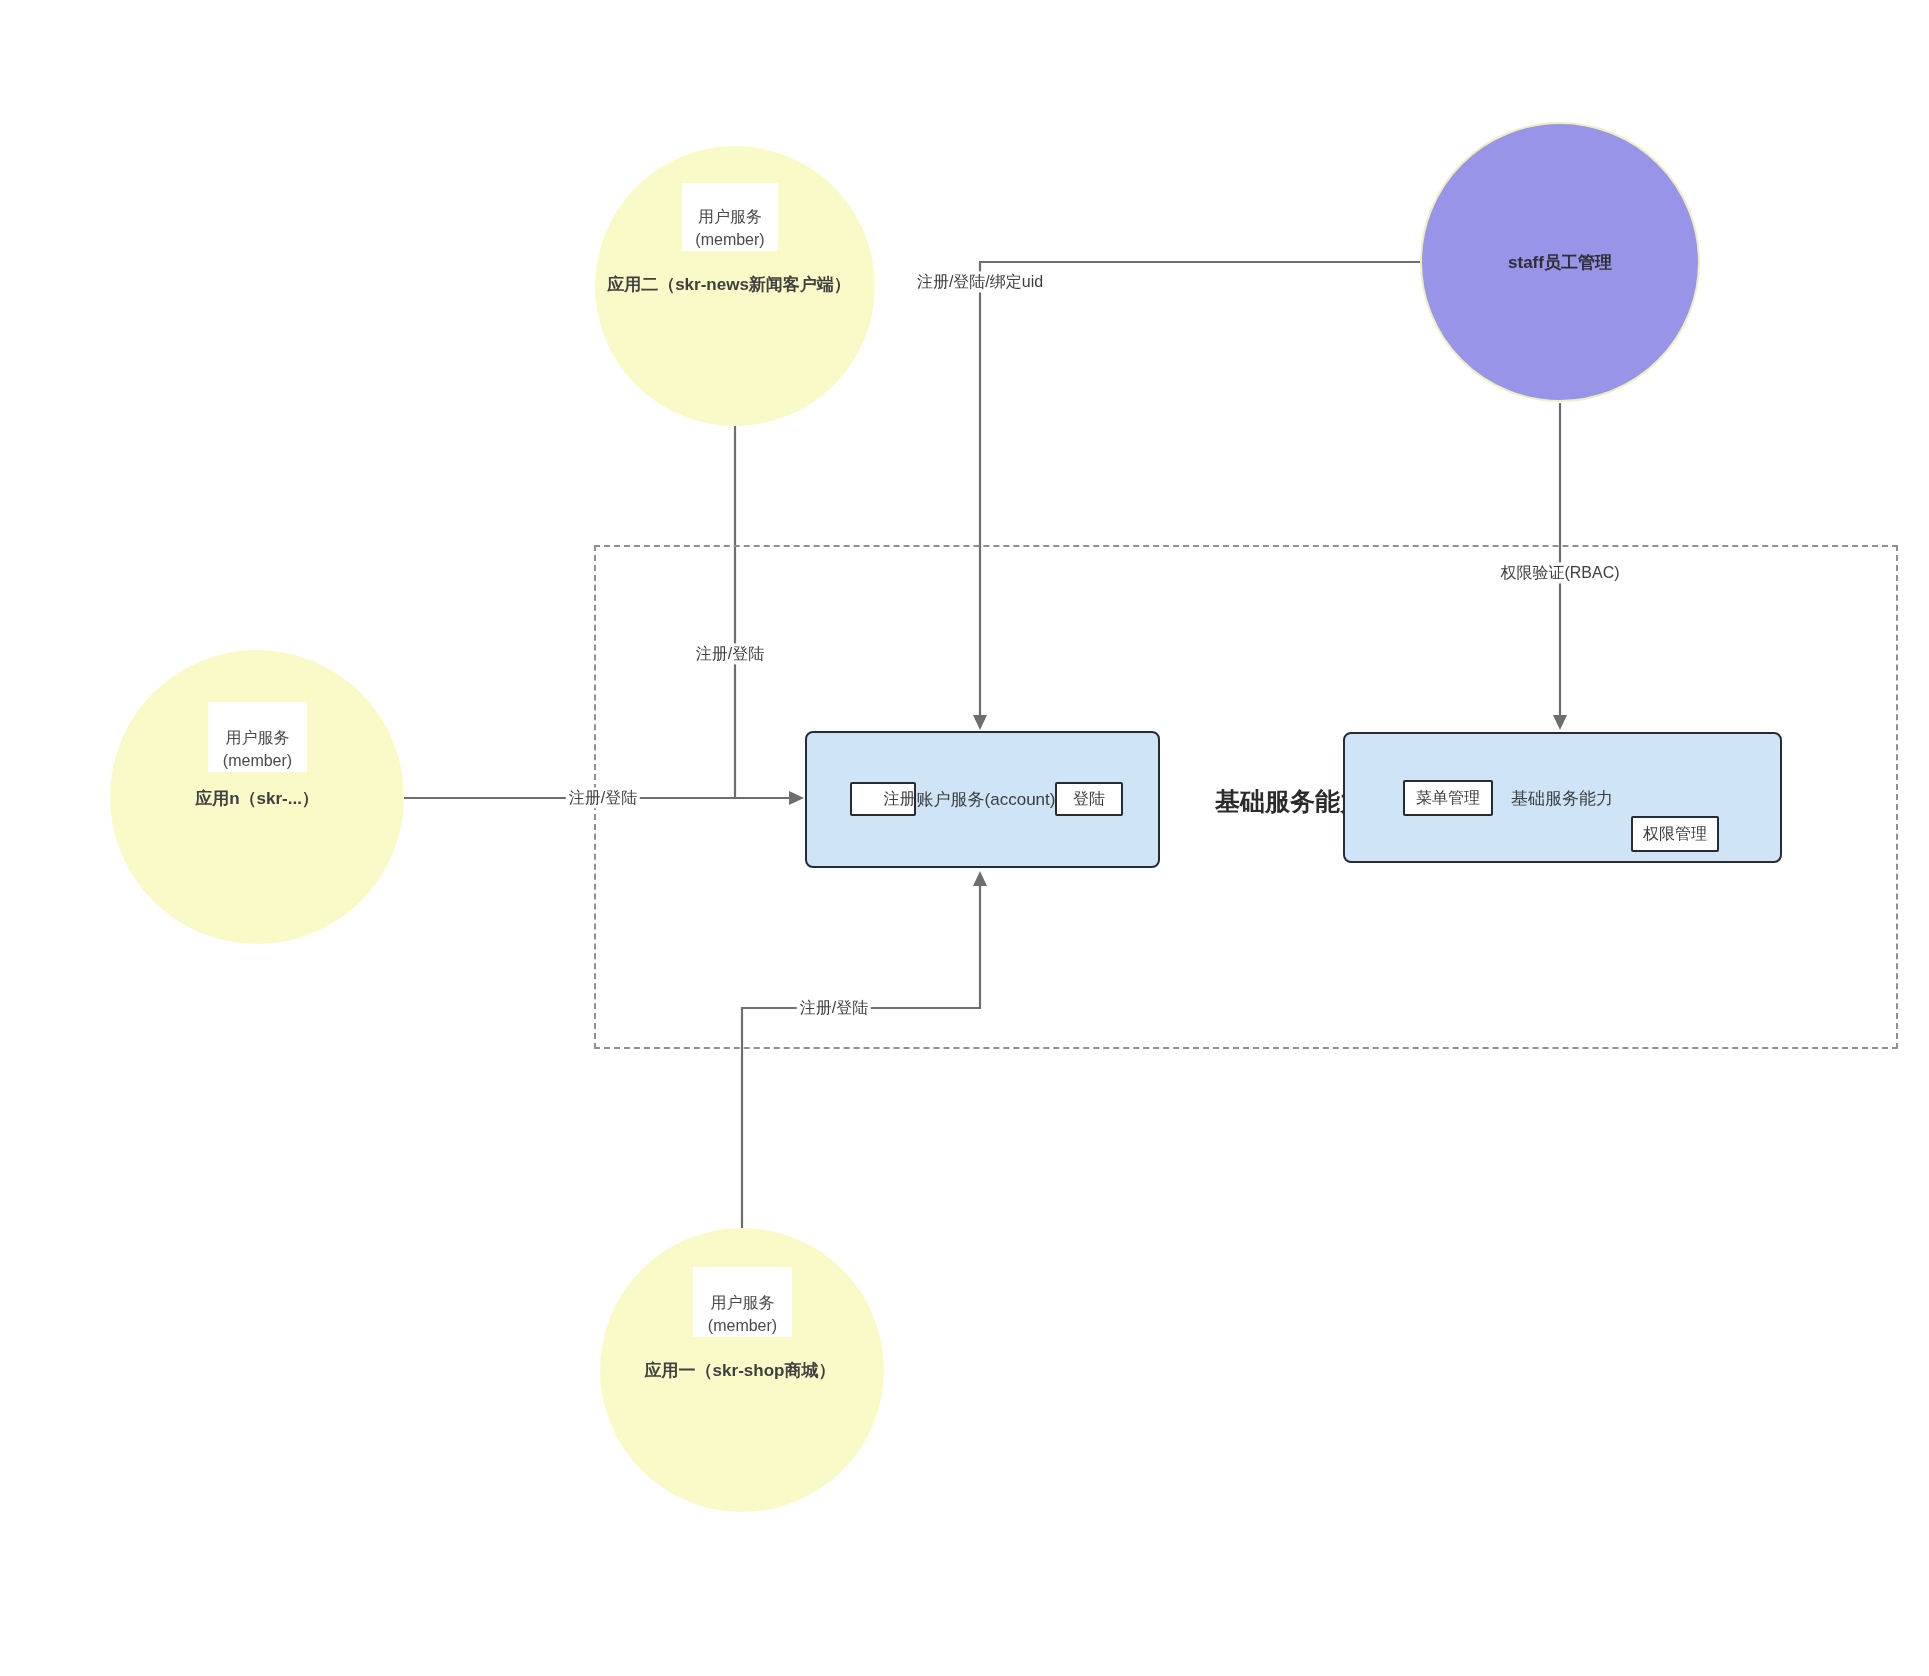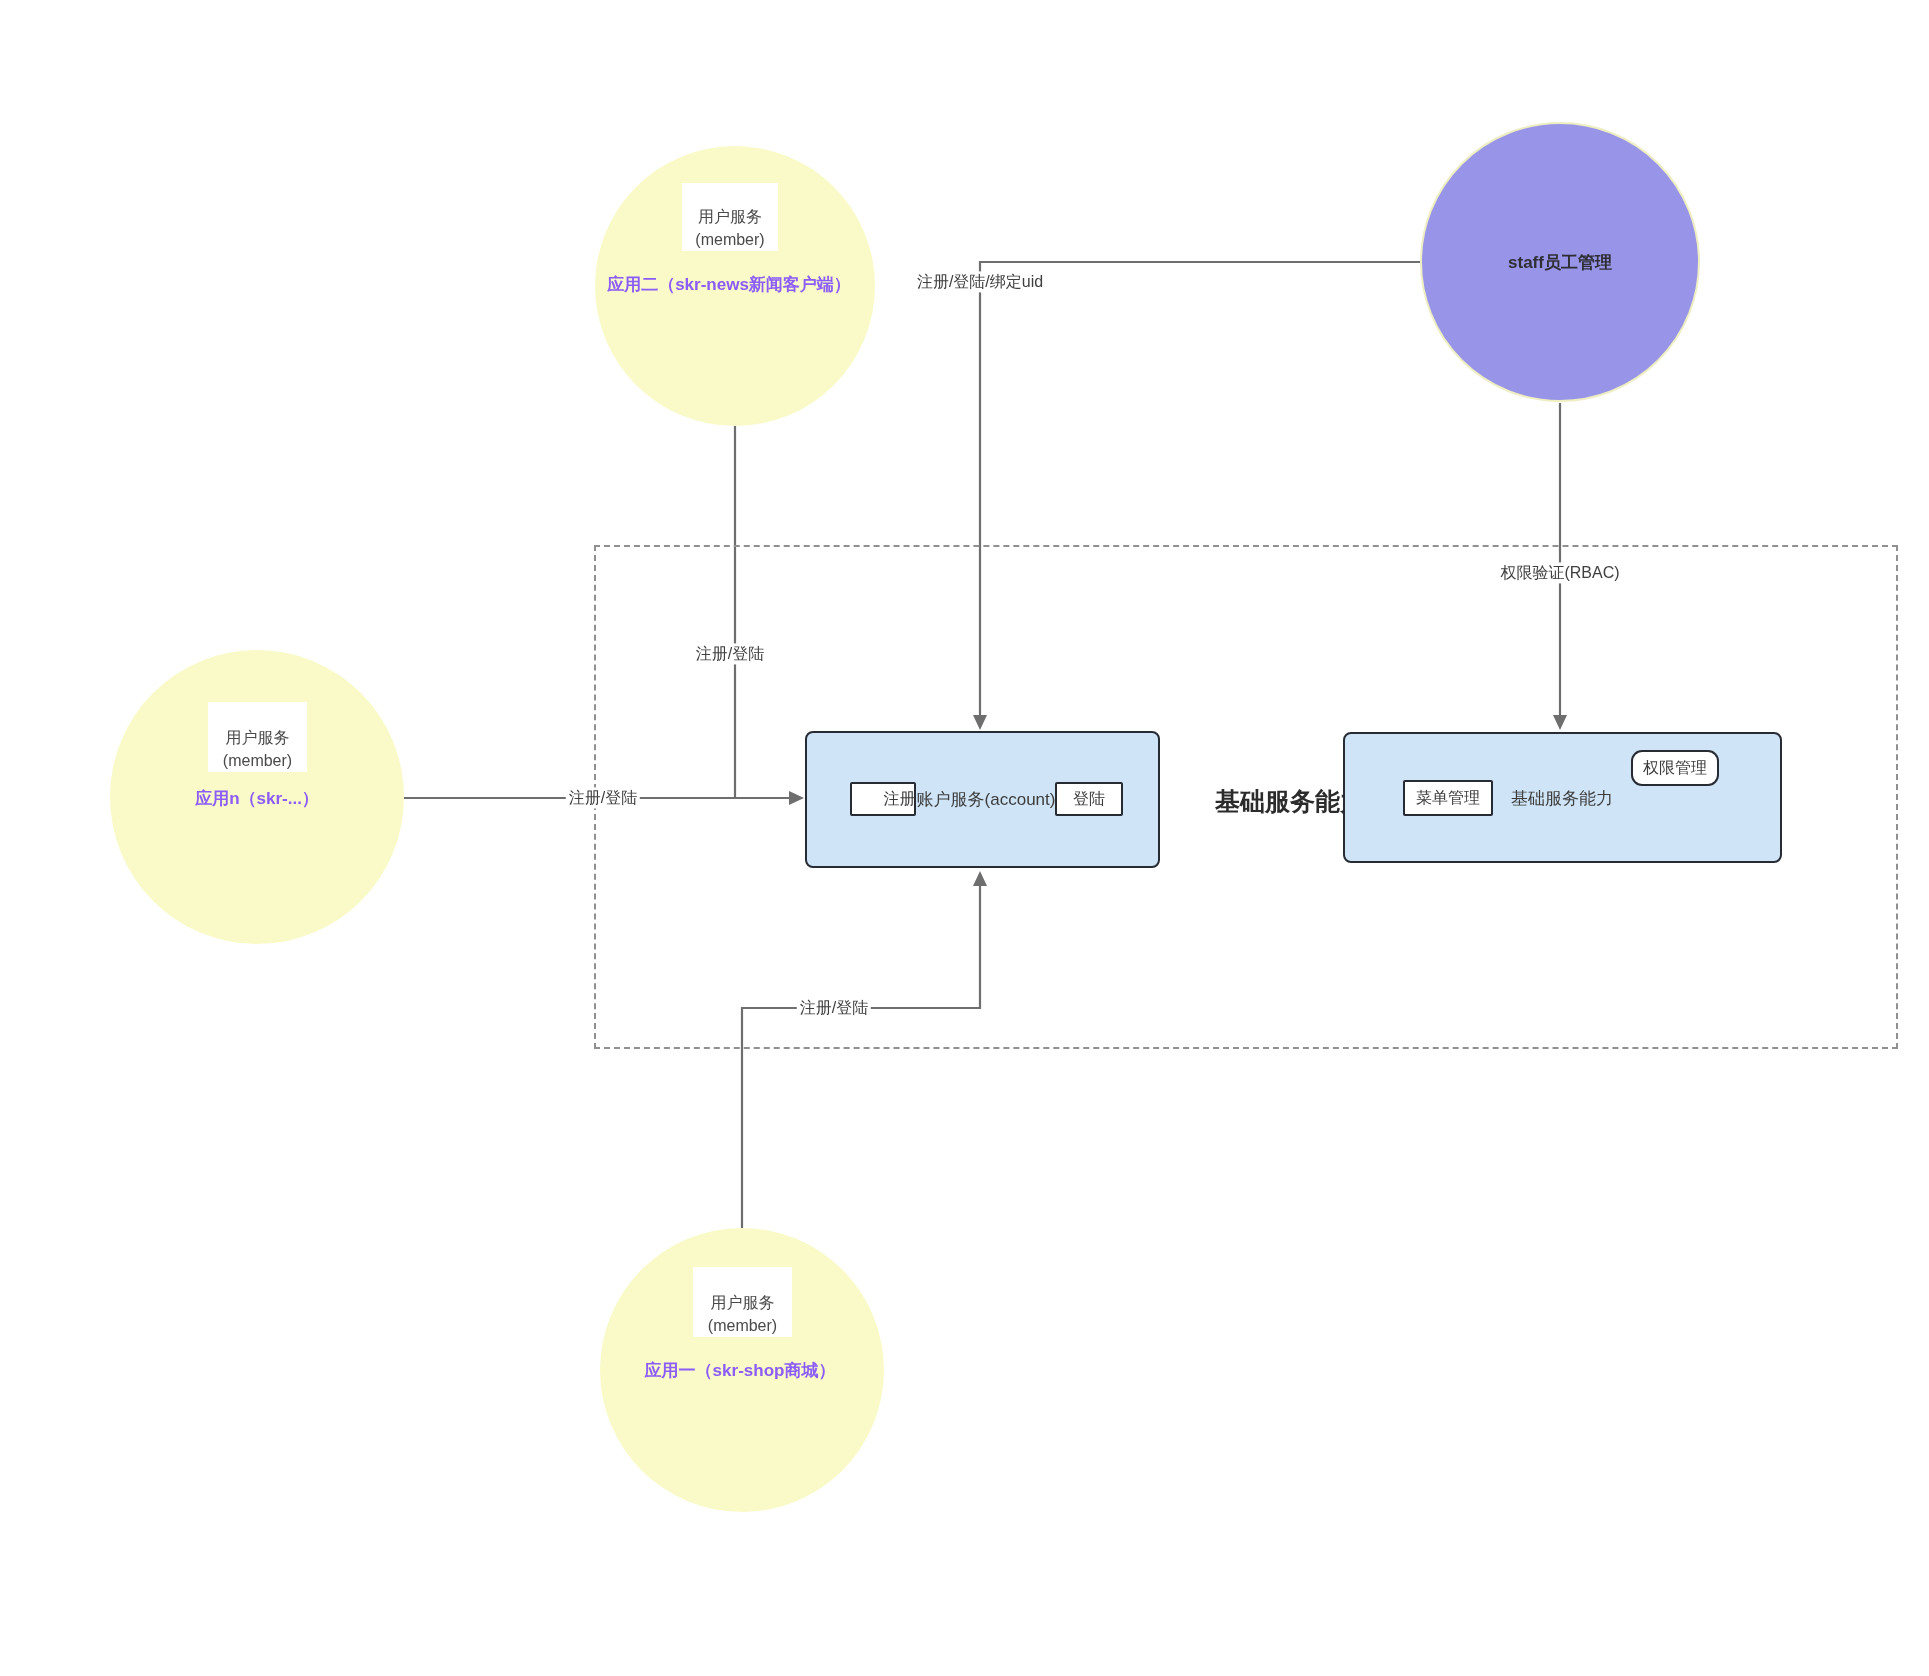--- a/index.html
+++ b/index.html
@@ -23,21 +23,21 @@
   .circle.staff{background:#9894e8;border:2px solid #eeeec2;}
 
   .member-box{
     position:absolute;background:#ffffff;display:flex;flex-direction:column;
     align-items:center;justify-content:flex-end;text-align:center;
     color:#4a4a4a;font-size:16px;line-height:1.45;
   }
 
   .node-label{
     position:absolute;transform:translate(-50%,-50%);
-    font-weight:700;font-size:17px;color:#8b5cf6;white-space:nowrap;text-align:left;
+    font-weight:700;font-size:17px;color:#404040;white-space:nowrap;text-align:left;
   }
   .staff-label{
     position:absolute;transform:translate(-50%,-50%);
     font-weight:700;font-size:17px;color:#2e2e34;white-space:nowrap;
   }
 
   
   .service-box{
     position:absolute;background:#cfe5f7;border:2px solid #272b34;border-radius:8px;
     box-sizing:border-box;
@@ -113,21 +113,21 @@
   <div class="service-box" style="left:805px;top:731px;width:355px;height:137px;"></div>
   <div class="mini-btn" style="left:850px;top:782px;width:66px;height:34px;padding-left:33px;">注册</div>
   <div class="service-title" style="left:986px;top:799px;">账户服务(account)</div>
   <div class="mini-btn" style="left:1055px;top:782px;width:68px;height:34px;">登陆</div>
 
   <div class="region-title" style="left:1290px;top:801px;">基础服务能力</div>
 
   <div class="service-box" style="left:1343px;top:732px;width:439px;height:131px;"></div>
   <div class="mini-btn" style="left:1403px;top:780px;width:90px;height:36px;">菜单管理</div>
   <div class="service-title" style="left:1562px;top:798px;">基础服务能力</div>
-  <div class="mini-btn" style="left:1631px;top:750px;width:88px;height:36px;border-radius:11px;">权限管理</div>
+  <div class="mini-btn" style="left:1631px;top:816px;width:88px;height:36px;">权限管理</div>
 
   <div class="edge-label" style="left:603px;top:798px;">注册/登陆</div>
   <div class="edge-label" style="left:730px;top:654px;">注册/登陆</div>
   <div class="edge-label" style="left:834px;top:1008px;">注册/登陆</div>
   <div class="edge-label" style="left:980px;top:282px;">注册/登陆/绑定uid</div>
   <div class="edge-label" style="left:1560px;top:573px;">权限验证(RBAC)</div>
 
 </div>
 
 </body></html>

